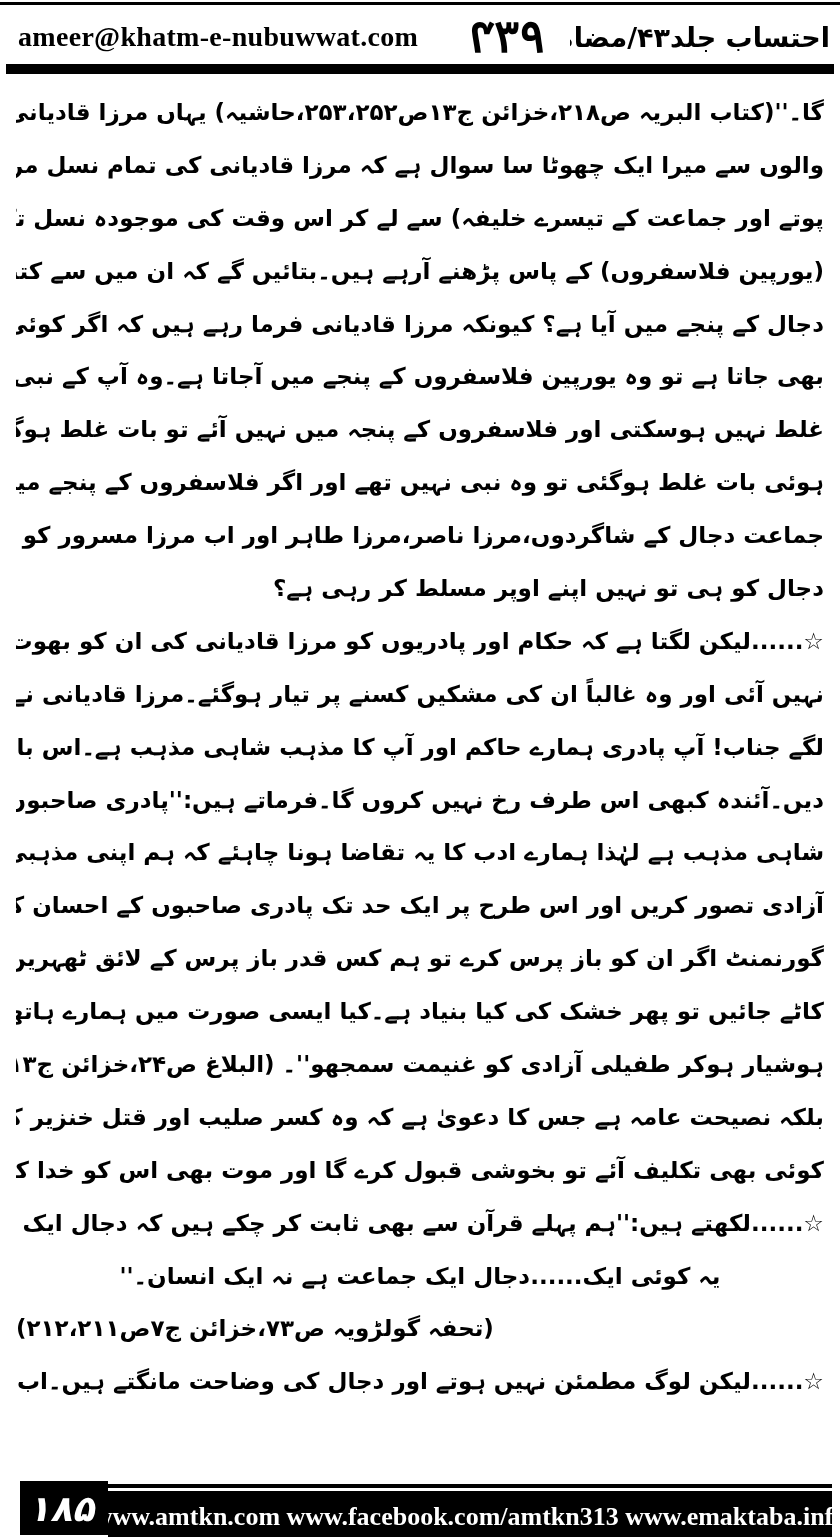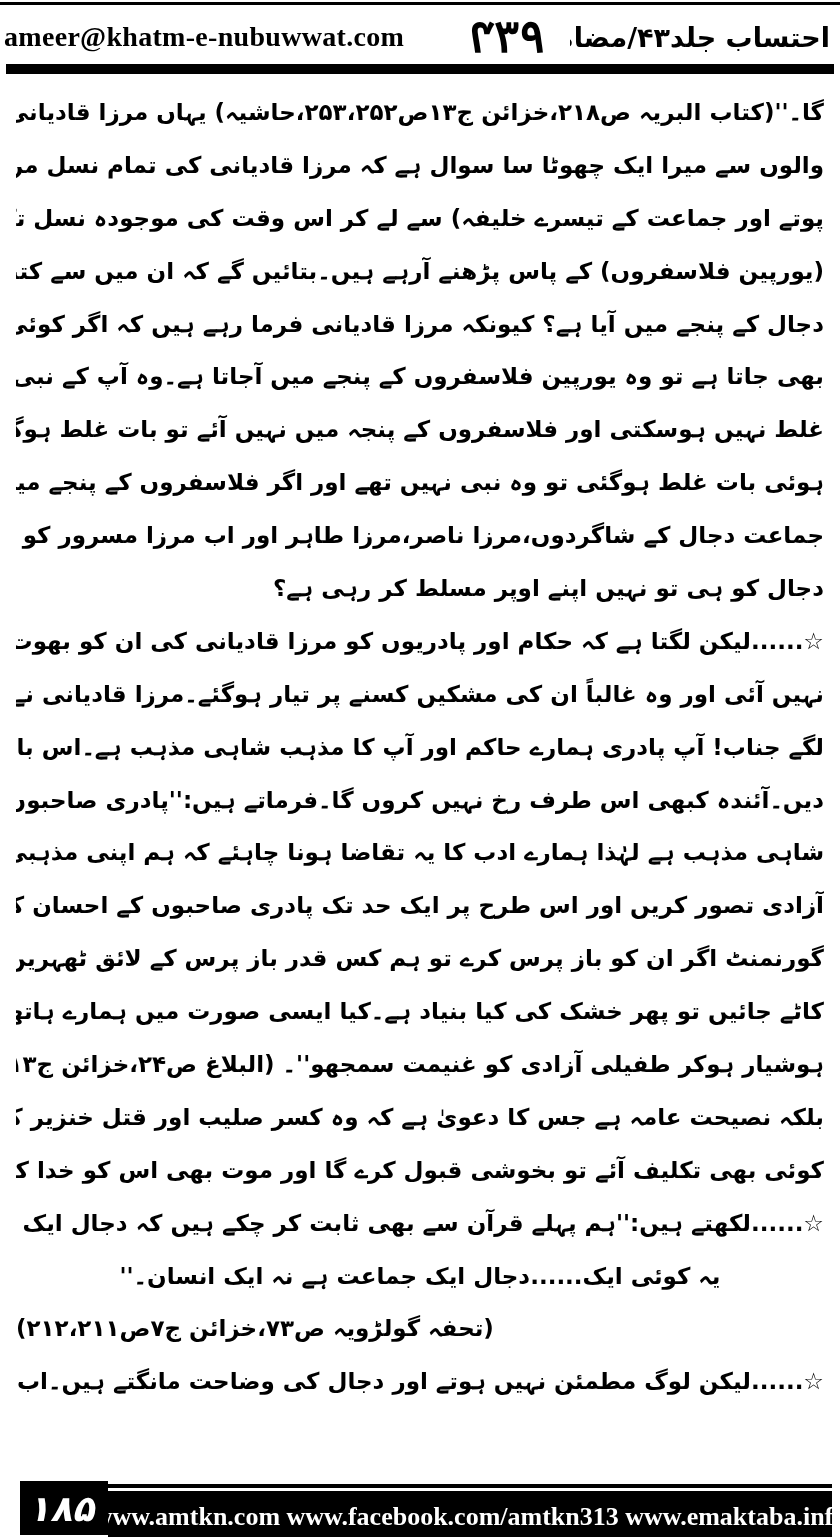--- a/index.html
+++ b/index.html
@@ -3,21 +3,21 @@
 <meta charset="utf-8">
 <style>
   html,body{margin:0;padding:0;background:#e8e8e8;}
   .page{
     position:relative;width:840px;height:1540px;background:#ffffff;
     margin:0 auto;overflow:hidden;color:#000;
     font-family:"DejaVu Sans",sans-serif;
   }
   .top-rule{position:absolute;top:2px;left:0;width:840px;height:3px;background:#000;}
   .header{
-    position:absolute;top:12px;left:4px;right:10px;height:50px;
+    position:absolute;top:12px;left:18px;right:10px;height:50px;
     display:flex;align-items:center;
   }
   .email{
     font-family:"Liberation Serif","DejaVu Serif",serif;
     font-weight:bold;font-size:28px;letter-spacing:.3px;white-space:nowrap;
   }
   .hdr-pagenum{
     font-weight:bold;font-size:42px;margin-left:auto;margin-right:26px;
     direction:rtl;white-space:nowrap;font-family:Liberation Serif, serif;
   }

